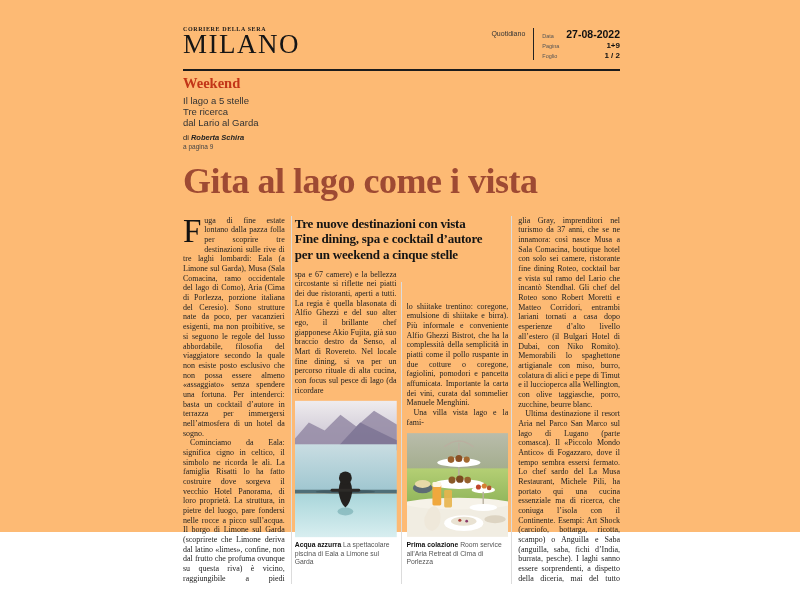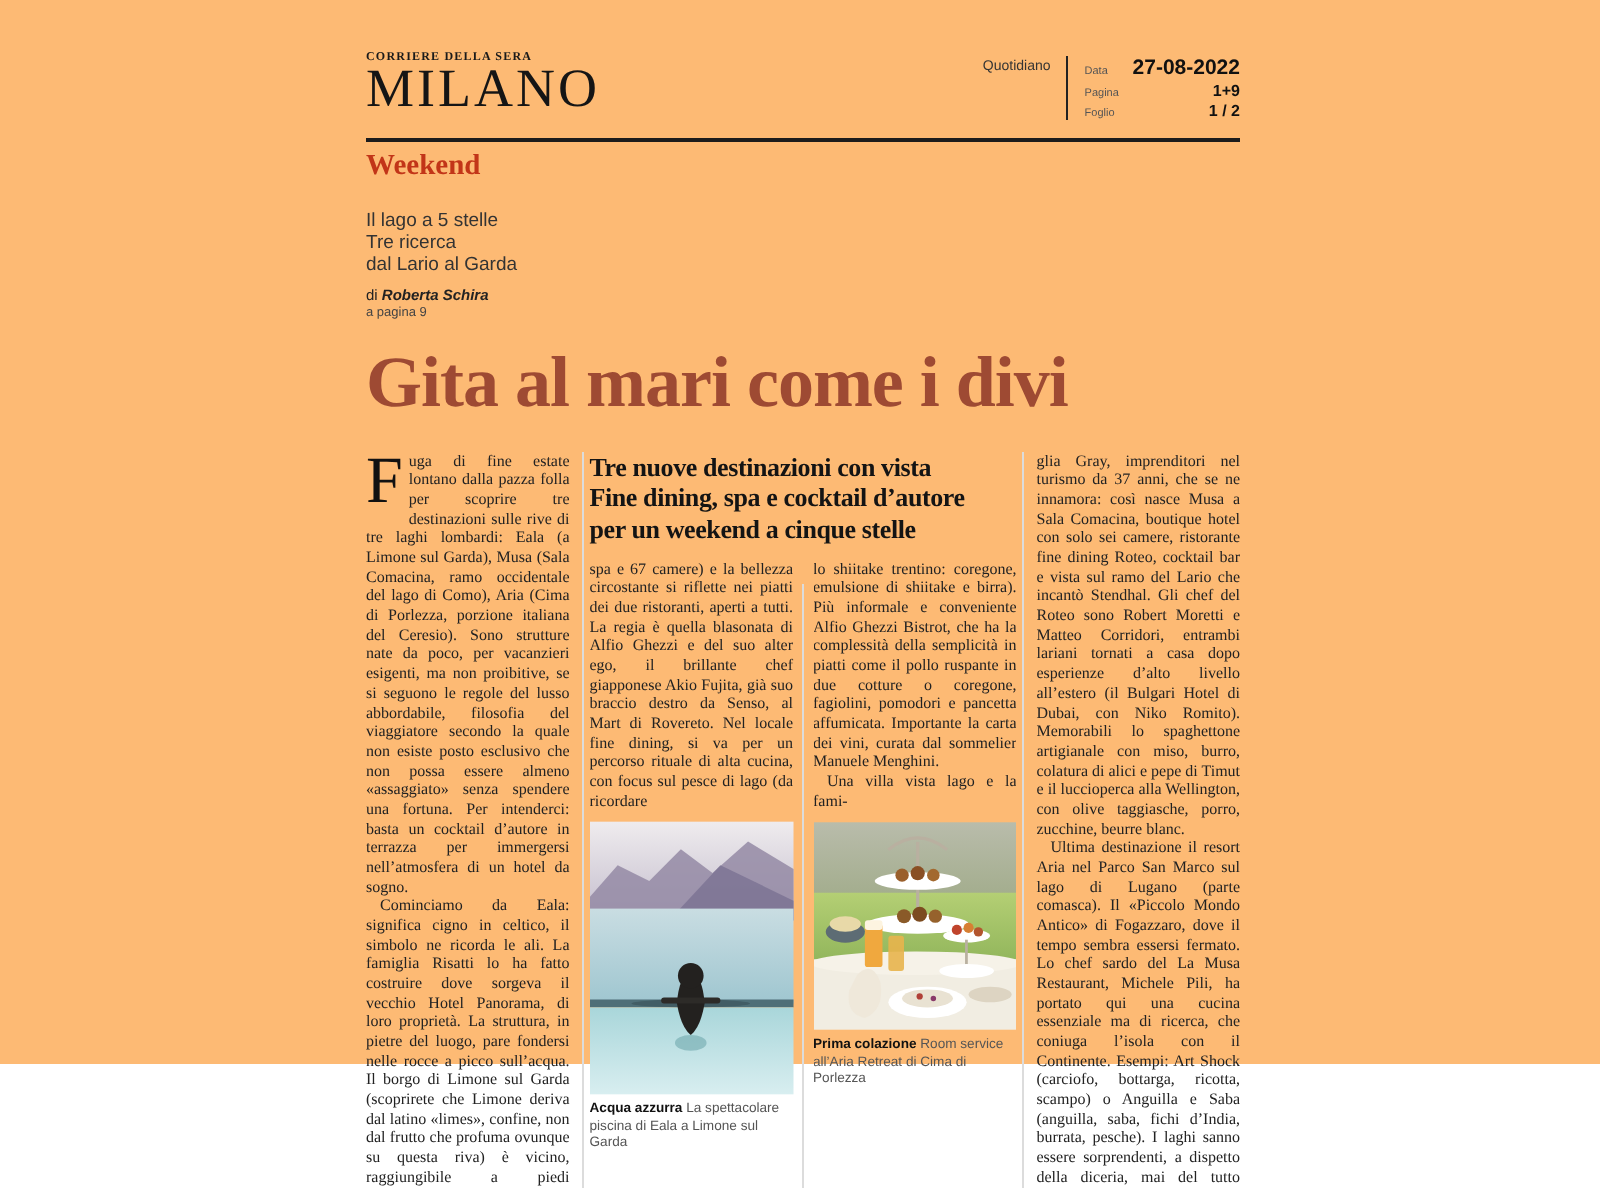--- a/index.html
+++ b/index.html
@@ -18,39 +18,39 @@
   .pub-rows { display:flex; flex-direction:column; gap:1px; }
   .pub-row { display:flex; align-items:baseline;justify-content:space-between; }
   .pub-label { font-size:5.5px; color:#555; width:24px; }
   .pub-value { font-size:8px; font-weight:bold; color:#111; }
   .pub-value.big { font-size:10.5px; }
   .mast-rule { border:none; border-top:2.5px solid #1c1c1c; margin-top:5px; }
 
   
   .teaser { margin-top:4px; }
   .section-label { font-family:"Liberation Serif", serif; font-weight:bold; font-size:14.5px; color:#c23518; }
-  .teaser-lines { margin-top:14px; font-family:"Liberation Sans", sans-serif; font-size:9.5px; line-height:1.15; color:#333; }
+  .teaser-lines { margin-top:4px; font-family:"Liberation Sans", sans-serif; font-size:9.5px; line-height:1.15; color:#333; }
   .teaser-by { margin-top:4px; font-family:"Liberation Sans", sans-serif; font-size:7.5px; color:#222; }
   .teaser-by b { font-weight:bold;font-style:italic; }
   .teaser-page { font-family:"Liberation Sans", sans-serif; font-size:6.5px; color:#444; margin-top:1px; }
 
   
   .headline { margin-top:13px; font-family:"Liberation Serif", serif; font-size:36px; line-height:1; color:#9e4a33; letter-spacing:-0.5px; }
 
   
   .bodygrid { position:relative; margin-top:17px; display:grid; grid-template-columns:repeat(4,1fr); grid-template-rows:auto 1fr; column-gap:10px; height:368px; }
   .colrule { position:absolute; width:1px; background:#dcdcdc; top:0; bottom:0; }
   .colrule.r1 { left:24.7%; }
   .colrule.r2 { left:49.8%; top:66px; }
   .colrule.r3 { left:75%; }
   .col { font-size:8px; line-height:1.21; text-align:justify; color:#222; overflow:hidden; }
   .col1 { grid-column:1; grid-row:1/3; }
   .standfirst { grid-column:2/4; grid-row:1; font-family:"Liberation Serif", serif; font-weight:bold; font-size:13px; line-height:1.2; color:#141414; padding-bottom:7px; letter-spacing:-0.2px; }
   .col2 { grid-column:2; grid-row:2; }
-  .col3 { grid-column:3; grid-row:2; }
+  .col3 { grid-column:3; grid-row:2;margin-top:32px; }
   .col4 { grid-column:4; grid-row:1/3; display:flex; flex-direction:column; }
   .dropcap { float:left; font-size:33px; line-height:.82; padding:2px 3px 0 0; font-family:"Liberation Serif", serif; color:#111; }
   .para-indent { text-indent:7px; }
   .photo { width:100%; display:block; margin-top:5px; }
   .caption { margin-top:3px; font-family:"Liberation Sans", sans-serif; font-size:6.8px; line-height:1.25; color:#555; text-align:left; }
   .caption b { color:#111; font-weight:bold; }
 </style>
 </head>
 <body>
 
@@ -85,21 +85,21 @@
       <div class="section-label">Weekend</div>
       <div class="teaser-lines">
         <div>Il lago a 5 stelle</div>
         <div>Tre ricerca</div>
         <div>dal Lario al Garda</div>
       </div>
       <div class="teaser-by"><span>di </span><b>Roberta Schira</b></div>
       <div class="teaser-page">a pagina 9</div>
     </div>
 
-    <h1 class="headline">Gita al mari come i divi</h1>
+    <h1 class="headline">Gita al lago come i vista</h1>
 
     <div class="bodygrid">
       <div class="colrule r1"></div>
       <div class="colrule r2"></div>
       <div class="colrule r3"></div>
 
       <div class="col col1">
         <p><span class="dropcap">F</span><span>uga di fine estate lontano dalla pazza folla per scoprire tre destinazioni sulle rive di tre laghi lombardi: Eala (a Limone sul Garda), Musa (Sala Comacina, ramo occidentale del lago di Como), Aria (Cima di Porlezza, porzione italiana del Ceresio). Sono strutture nate da poco, per vacanzieri esigenti, ma non proibitive, se si seguono le regole del lusso abbordabile, filosofia del viaggiatore secondo la quale non esiste posto esclusivo che non possa essere almeno «assaggiato» senza spendere una fortuna. Per intenderci: basta un cocktail d’autore in terrazza per immergersi nell’atmosfera di un hotel da sogno.</span></p>
         <p class="para-indent">Cominciamo da Eala: significa cigno in celtico, il simbolo ne ricorda le ali. La famiglia Risatti lo ha fatto costruire dove sorgeva il vecchio Hotel Panorama, di loro proprietà. La struttura, in pietre del luogo, pare fondersi nelle rocce a picco sull’acqua. Il borgo di Limone sul Garda (scoprirete che Limone deriva dal latino «limes», confine, non dal frutto che profuma ovunque su questa riva) è vicino, raggiungibile a piedi costeggiando il lago. A Eala non mancano le comodità dell’hotel cinque stelle lusso (1.500 mq di</p>
       </div>

